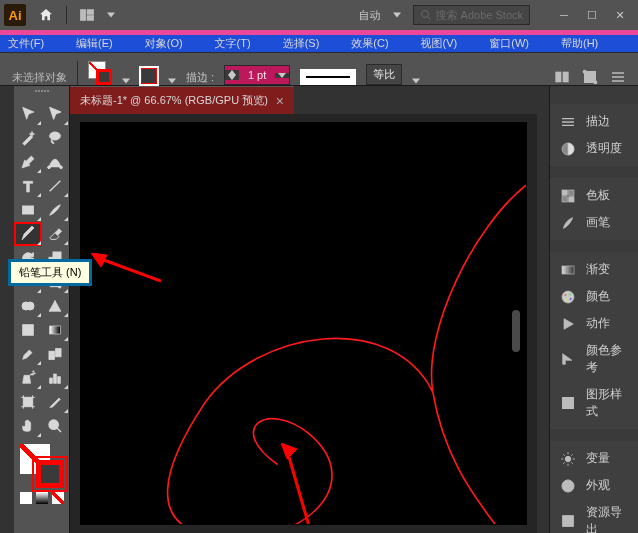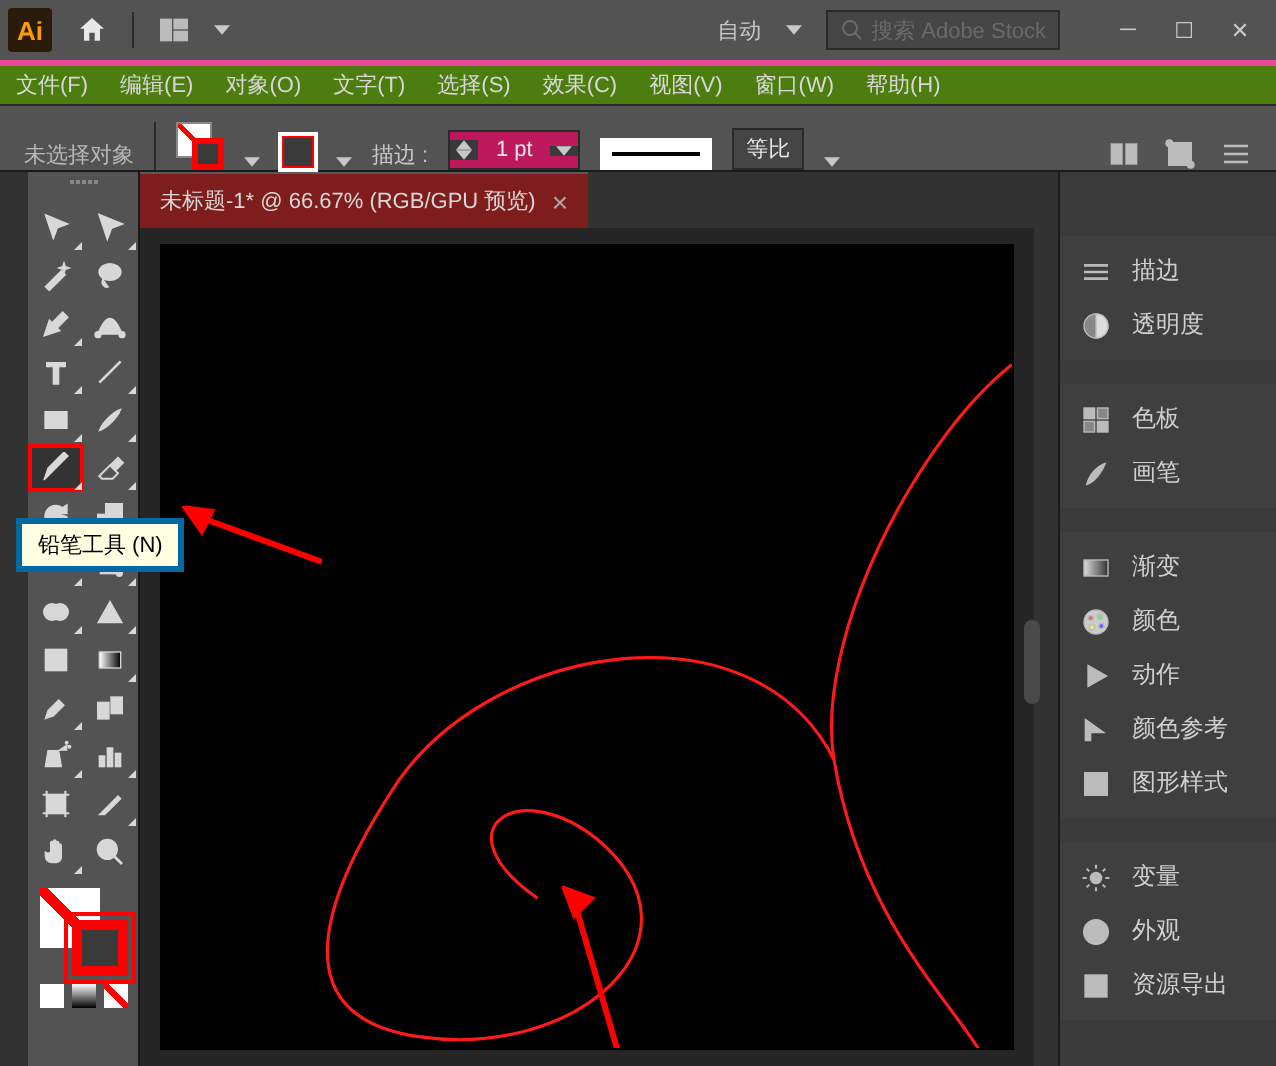--- a/index.html
+++ b/index.html
@@ -6,21 +6,21 @@
 body{width:638px;height:533px;background:#323232;color:#b8b8b8;font-size:11px;overflow:hidden;position:relative}
 .titlebar{height:30px;background:#535353;display:flex;align-items:center;padding:0 4px;gap:12px}
 .ai-logo{width:22px;height:22px;background:#2a1b08;color:#ff9a00;font-weight:bold;font-size:13px;display:flex;align-items:center;justify-content:center;border-radius:2px}
 .home-icon{width:16px;height:16px;fill:#e8e8e8}
 .title-sep{width:1px;height:18px;background:#2a2a2a}
 .auto-label{margin-left:auto;color:#c8c8c8}
 .drop-arrow{fill:#c8c8c8;width:8px;height:8px}
 .search-stock{display:flex;align-items:center;height:20px;border:1px solid #2a2a2a;padding:0 6px;gap:4px;color:#6a6a6a;background:#454545}
 .win-btns{display:flex;gap:0;margin-left:8px}
 .win-btn{width:28px;height:20px;display:flex;align-items:center;justify-content:center;color:#c8c8c8}
-.menubar{height:22px;background:#4d7c0f;display:flex;align-items:center;padding:0 8px;gap:16px;color:#d8d8d8;border-top:3px solid #ec4899}
+.menubar{height:22px;background:#1d4ed8;display:flex;align-items:center;padding:0 8px;gap:32px;color:#d8d8d8;border-top:5px solid #ec4899}
 .menubar span{cursor:default}
 .optbar{height:34px;background:#535353;display:flex;align-items:flex-end;padding:0 12px;gap:10px;border-top:1px solid #2a2a2a;border-bottom:1px solid #1a1a1a}
 .fillstroke{position:relative;width:24px;height:24px}
 .fillstroke .fill{position:absolute;left:0;top:0;width:18px;height:18px;background:#fff;border:1px solid #888}
 .fillstroke .fill::after{content:"";position:absolute;left:0;top:0;right:0;bottom:0;background:linear-gradient(to top right,transparent 45%,red 45%,red 55%,transparent 55%)}
 .fillstroke .stroke{position:absolute;right:0;bottom:0;width:16px;height:16px;border:3px solid red;background:#3a3a3a}
 .stroke-swatch{width:18px;height:18px;border:2px solid red;background:#3a3a3a;outline:2px solid #fff;outline-offset:-1px}
 .optlabel{color:#c8c8c8}
 .pt-box{display:flex;align-items:center;background:#be185d;border:1px solid #2a2a2a;height:20px}
 .pt-step{width:14px;display:flex;flex-direction:column;align-items:center;justify-content:center;background:#393939}
@@ -46,21 +46,21 @@
 .bigfillstroke .bigfill::after{content:"";position:absolute;inset:0;background:linear-gradient(to top right,transparent 44%,red 44%,red 56%,transparent 56%)}
 .bigfillstroke .bigstroke{position:absolute;right:0;bottom:0;width:28px;height:28px;border:5px solid red;background:#3a3a3a;outline:2px solid red;outline-offset:2px}
 .canvaswrap{flex:1;background:#252525;display:flex;flex-direction:column}
 .doctab{height:28px;background:#323232;display:flex;align-items:center}
 .doctab .tab{background:#7f1d1d;height:100%;display:flex;align-items:center;padding:0 10px;gap:8px;color:#d8d8d8;border-top:1px solid #5a5a5a}
 .doctab .close{font-size:14px;color:#aaa}
 .canvas{flex:1;position:relative;margin:8px 10px;background:#000;overflow:hidden;border:1px solid #000}
 .red-curve{position:absolute;inset:0}
 .arrow-annot{position:absolute;stroke:#ff0000;fill:#ff0000}
 .tooltip{position:absolute;left:8px;top:173px;background:#ffffe1;border:3px solid #0369a1;padding:3px 8px;color:#000;font-size:11px;z-index:50;white-space:nowrap}
-.rightpanel{width:109px;background:#3a3a3a;border-left:1px solid #1a1a1a;display:flex;flex-direction:column;padding-top:32px}
+.rightpanel{width:89px;background:#3a3a3a;border-left:1px solid #1a1a1a;display:flex;flex-direction:column;padding-top:18px}
 .panelgroup{background:#3f3f3f;margin-bottom:12px;padding:4px 0}
 .panelitem{display:flex;align-items:center;gap:10px;padding:5px 10px;color:#d0d0d0;font-size:12px}
 .panelitem svg{width:16px;height:16px;fill:#bcbcbc;stroke:#bcbcbc;flex-shrink:0}
 .rightcollapse{position:absolute;right:118px;top:50%;width:8px;height:42px;background:#4a4a4a;border-radius:4px}
 .thin-vert{width:12px;background:#323232}
 </style>
 </head>
 <body>
 
 <div class="titlebar">

